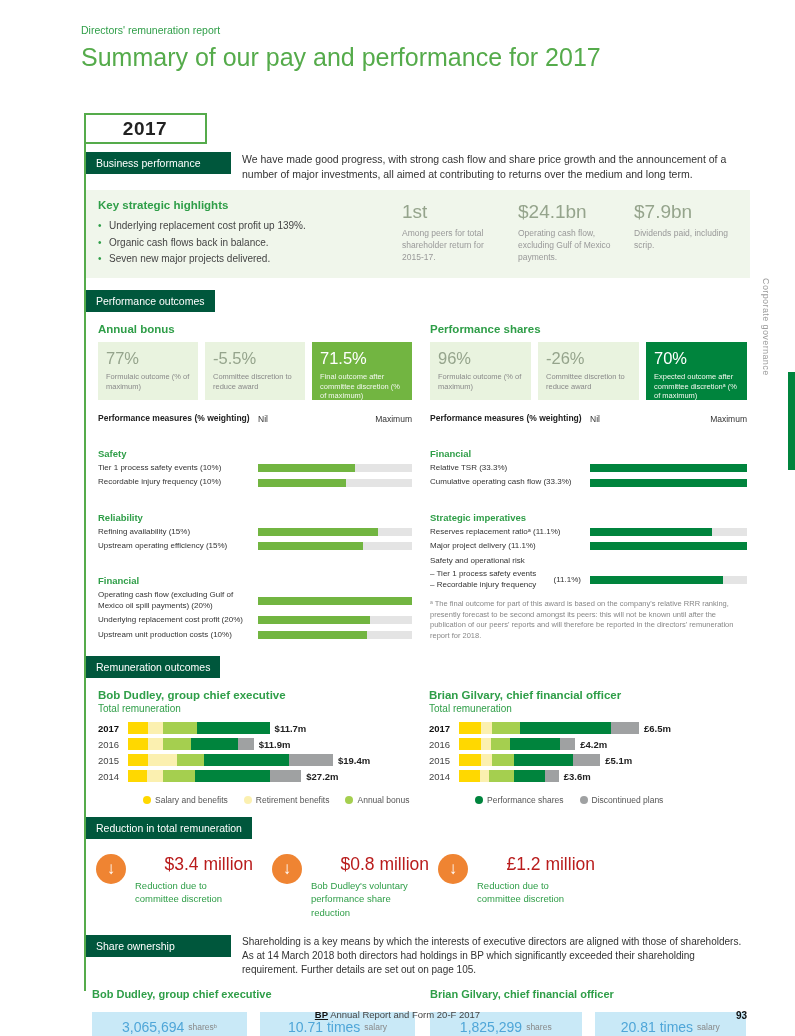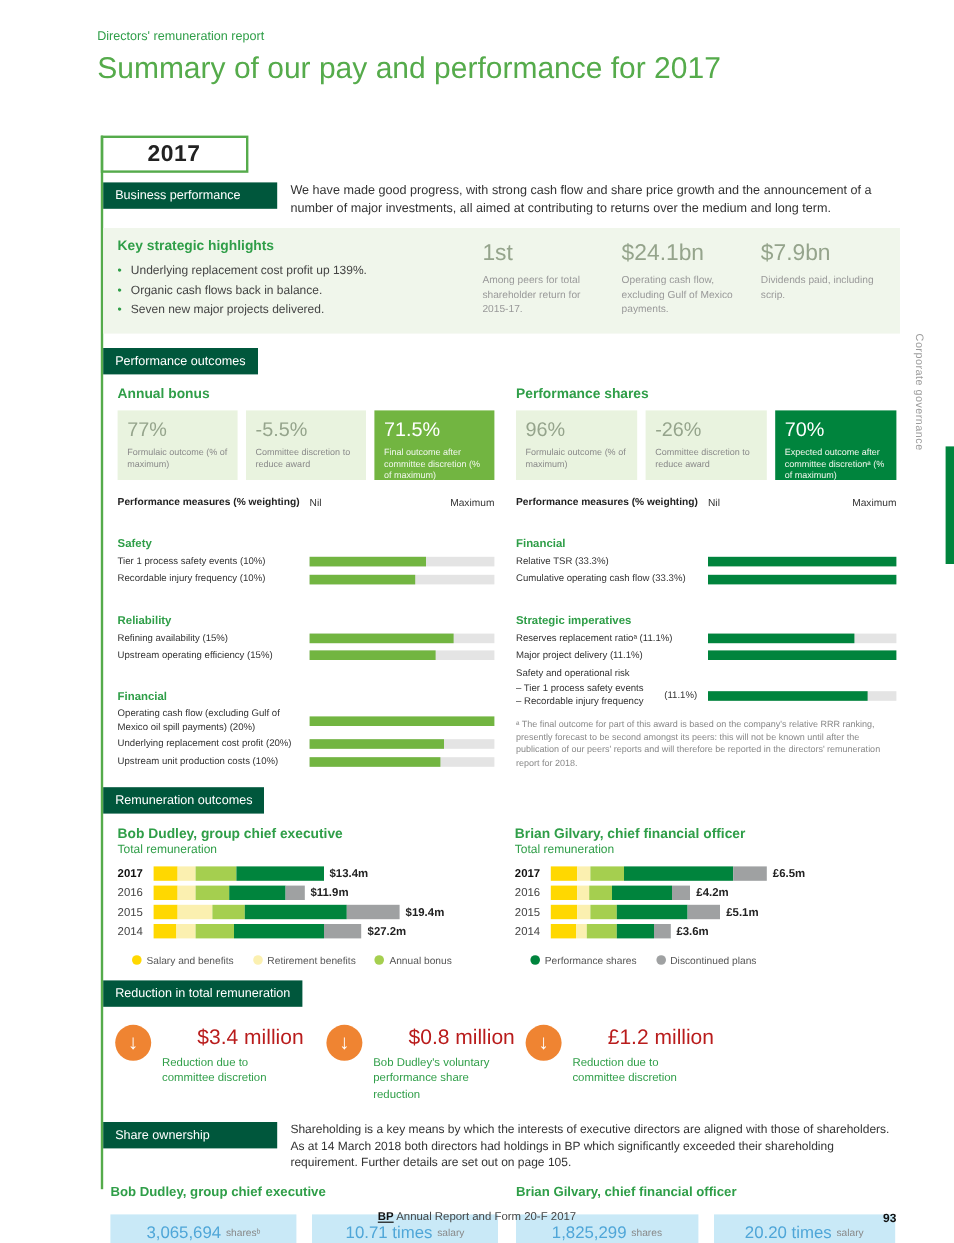--- a/index.html
+++ b/index.html
@@ -80,21 +80,21 @@
   .c-sub { color:#2f9e48; font-size:10px; margin-bottom:8px; }
   .c-row { display:flex; align-items:center; margin-bottom:4px; }
   .c-year { width:30px; font-size:9.5px; color:#444; }
   .c-year-bold { font-weight:bold; color:#111; }
   .c-bar { height:12px; display:flex; }
   .c-seg { display:block; height:100%; min-width:0; }
   .c-total { font-size:9.5px; font-weight:bold; color:#222; margin-left:5px; white-space:nowrap; }
 
   .legend { display:flex; margin-top:9px; font-size:8.5px; color:#555; }
   .legend-group { display:flex; gap:16px; }
-  .legend-group.lg-left { width:336px; padding-left:24px; }
+  .legend-group.lg-left { width:336px; padding-left:24px;margin-left:33px; }
   .legend-group.lg-right { padding-left:20px; }
   .legend-item { display:inline-flex; align-items:center; }
   .dot { width:8px; height:8px; border-radius:50%; display:inline-block; margin-right:4px; }
 
   .red-row { display:flex; padding:15px 0 6px 10px; }
   .red-item { display:flex; gap:9px; width:176px; }
   .red-item.w2 { width:166px; }
   .red-icon { width:30px; height:30px; min-width:30px; border-radius:50%; background:#ef8432;
               color:#fff; display:flex; align-items:center; justify-content:center;
               font-size:17px; font-weight:bold; }
@@ -320,21 +320,21 @@
         <div class="c-sub">Total remuneration</div>
         <div id="chart-0">
             <div class="c-row">
               <span class="c-year c-year-bold">2017</span>
               <div class="c-bar" style="width: 141.598px;">
                 <span class="c-seg" style="flex-grow: 1.9; flex-basis: 0px; background: rgb(255, 216, 0);"></span>
                 <span class="c-seg" style="flex-grow: 1.4; flex-basis: 0px; background: rgb(251, 240, 176);"></span>
                 <span class="c-seg" style="flex-grow: 3.2; flex-basis: 0px; background: rgb(165, 207, 79);"></span>
                 <span class="c-seg" style="flex-grow: 6.9; flex-basis: 0px; background: rgb(0, 132, 61);"></span>
               </div>
-              <span class="c-total">$13.4m</span>
+              <span class="c-total">$11.7m</span>
             </div>
             <div class="c-row">
               <span class="c-year">2016</span>
               <div class="c-bar" style="width: 125.747px;">
                 <span class="c-seg" style="flex-grow: 1.9; flex-basis: 0px; background: rgb(255, 216, 0);"></span>
                 <span class="c-seg" style="flex-grow: 1.4; flex-basis: 0px; background: rgb(251, 240, 176);"></span>
                 <span class="c-seg" style="flex-grow: 2.7; flex-basis: 0px; background: rgb(165, 207, 79);"></span>
                 <span class="c-seg" style="flex-grow: 4.4; flex-basis: 0px; background: rgb(0, 132, 61);"></span>
                 <span class="c-seg" style="flex-grow: 1.5; flex-basis: 0px; background: rgb(159, 161, 162);"></span>
               </div>
@@ -490,21 +490,21 @@
         </div>
       </div>
       <div class="person right">
         <div class="person-name">Brian Gilvary, chief financial officer</div>
         <div class="pboxes">
           <div class="pbox">
             <span class="pnum">1,825,299</span>
             <span class="punit">shares</span>
           </div>
           <div class="pbox">
-            <span class="pnum">20.20 times</span>
+            <span class="pnum">20.81 times</span>
             <span class="punit">salary</span>
           </div>
         </div>
       </div>
     </div>
 
     
   </div>
 
   <div class="footer">

